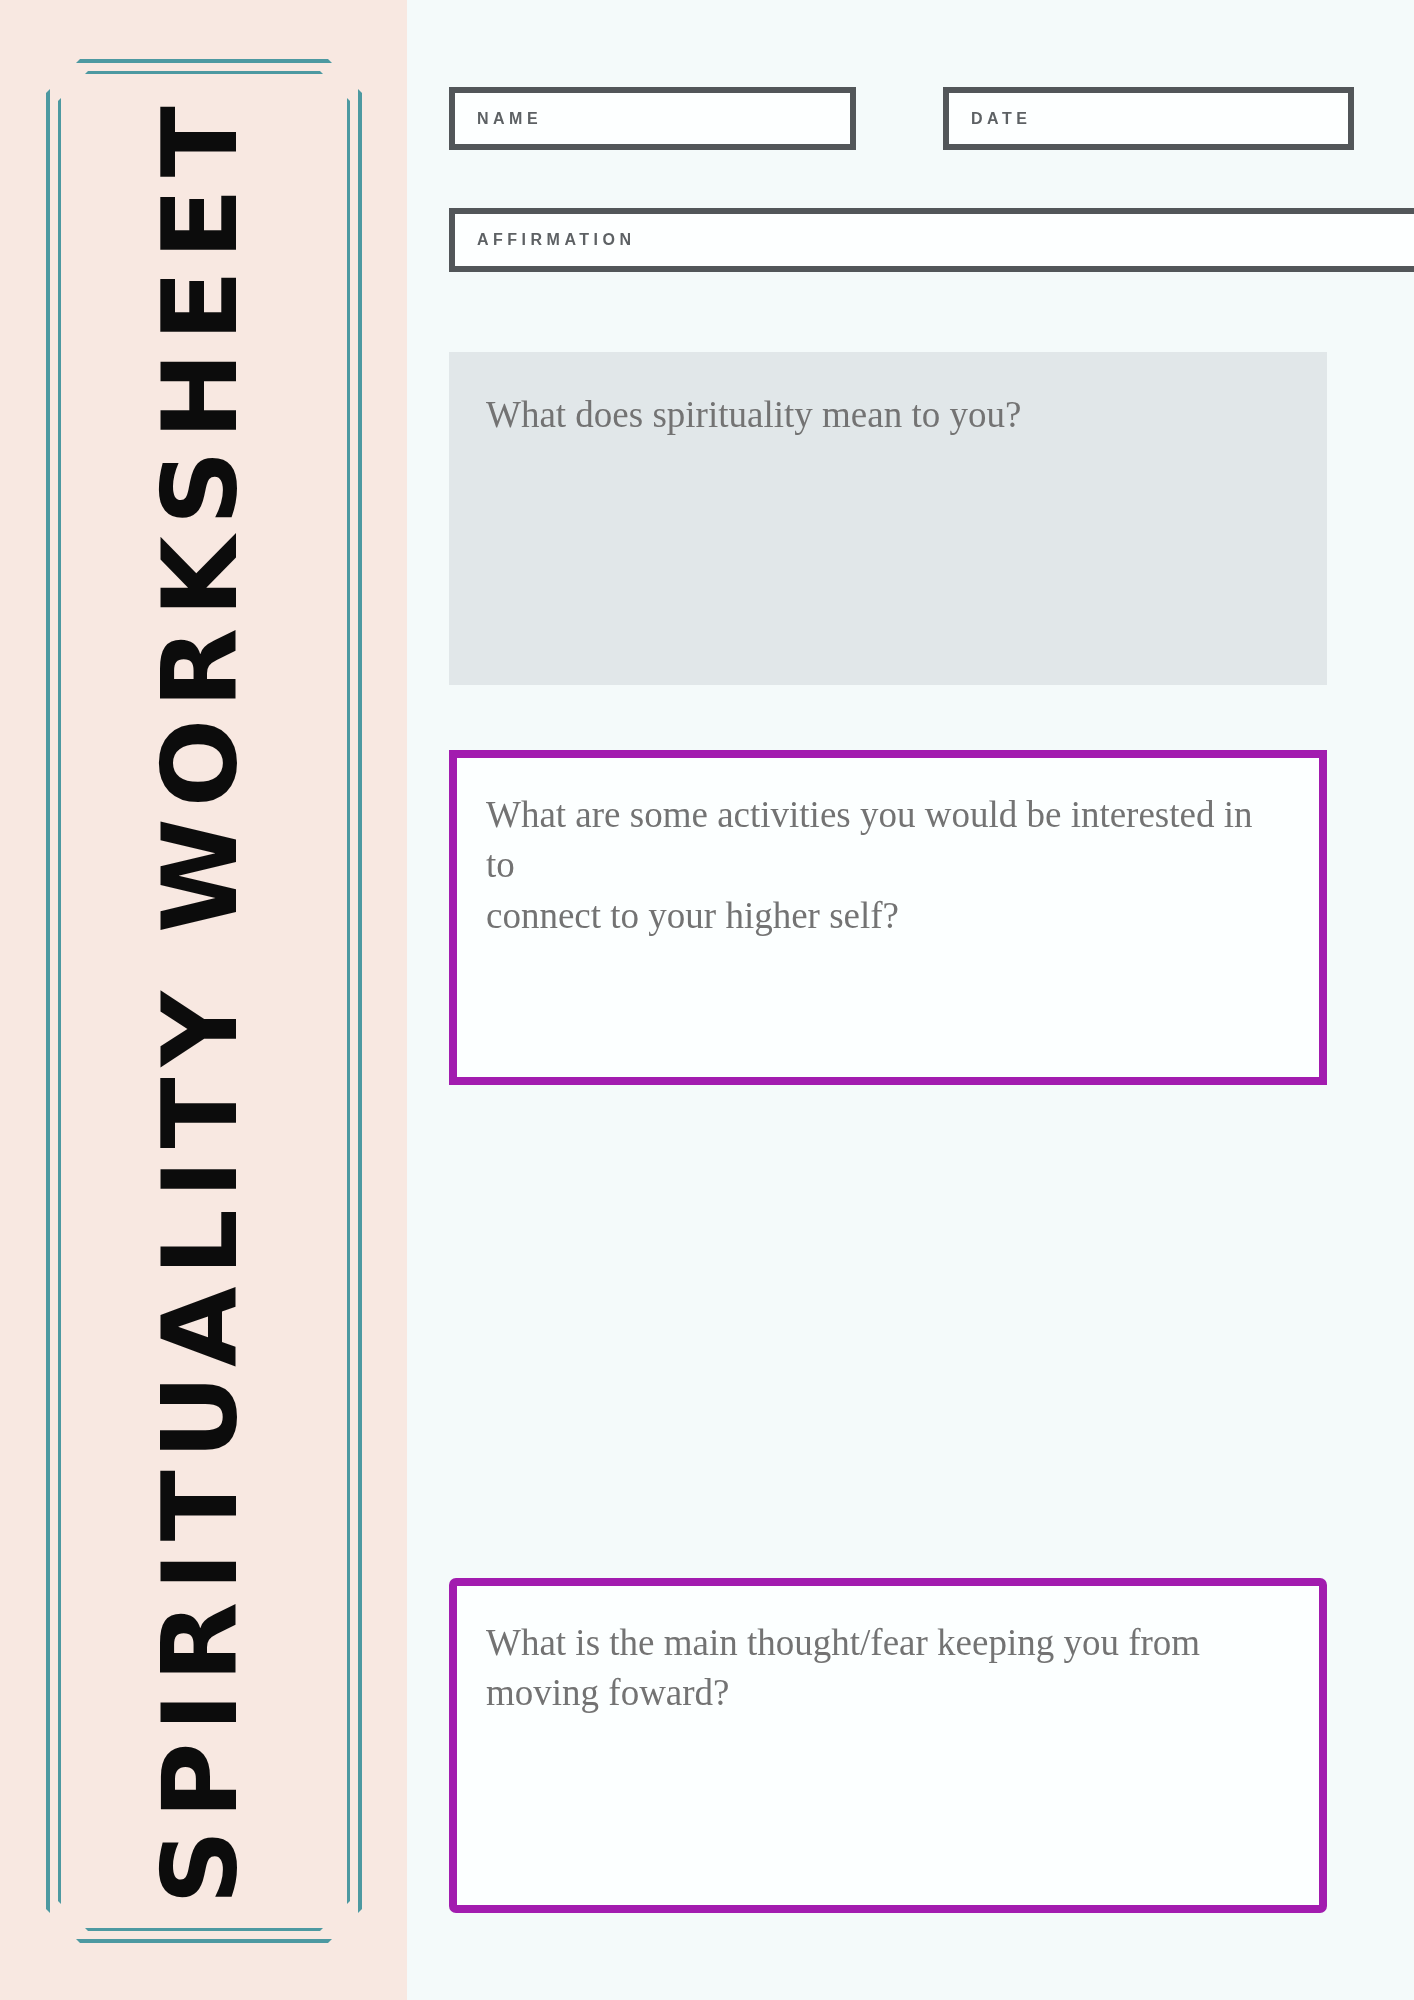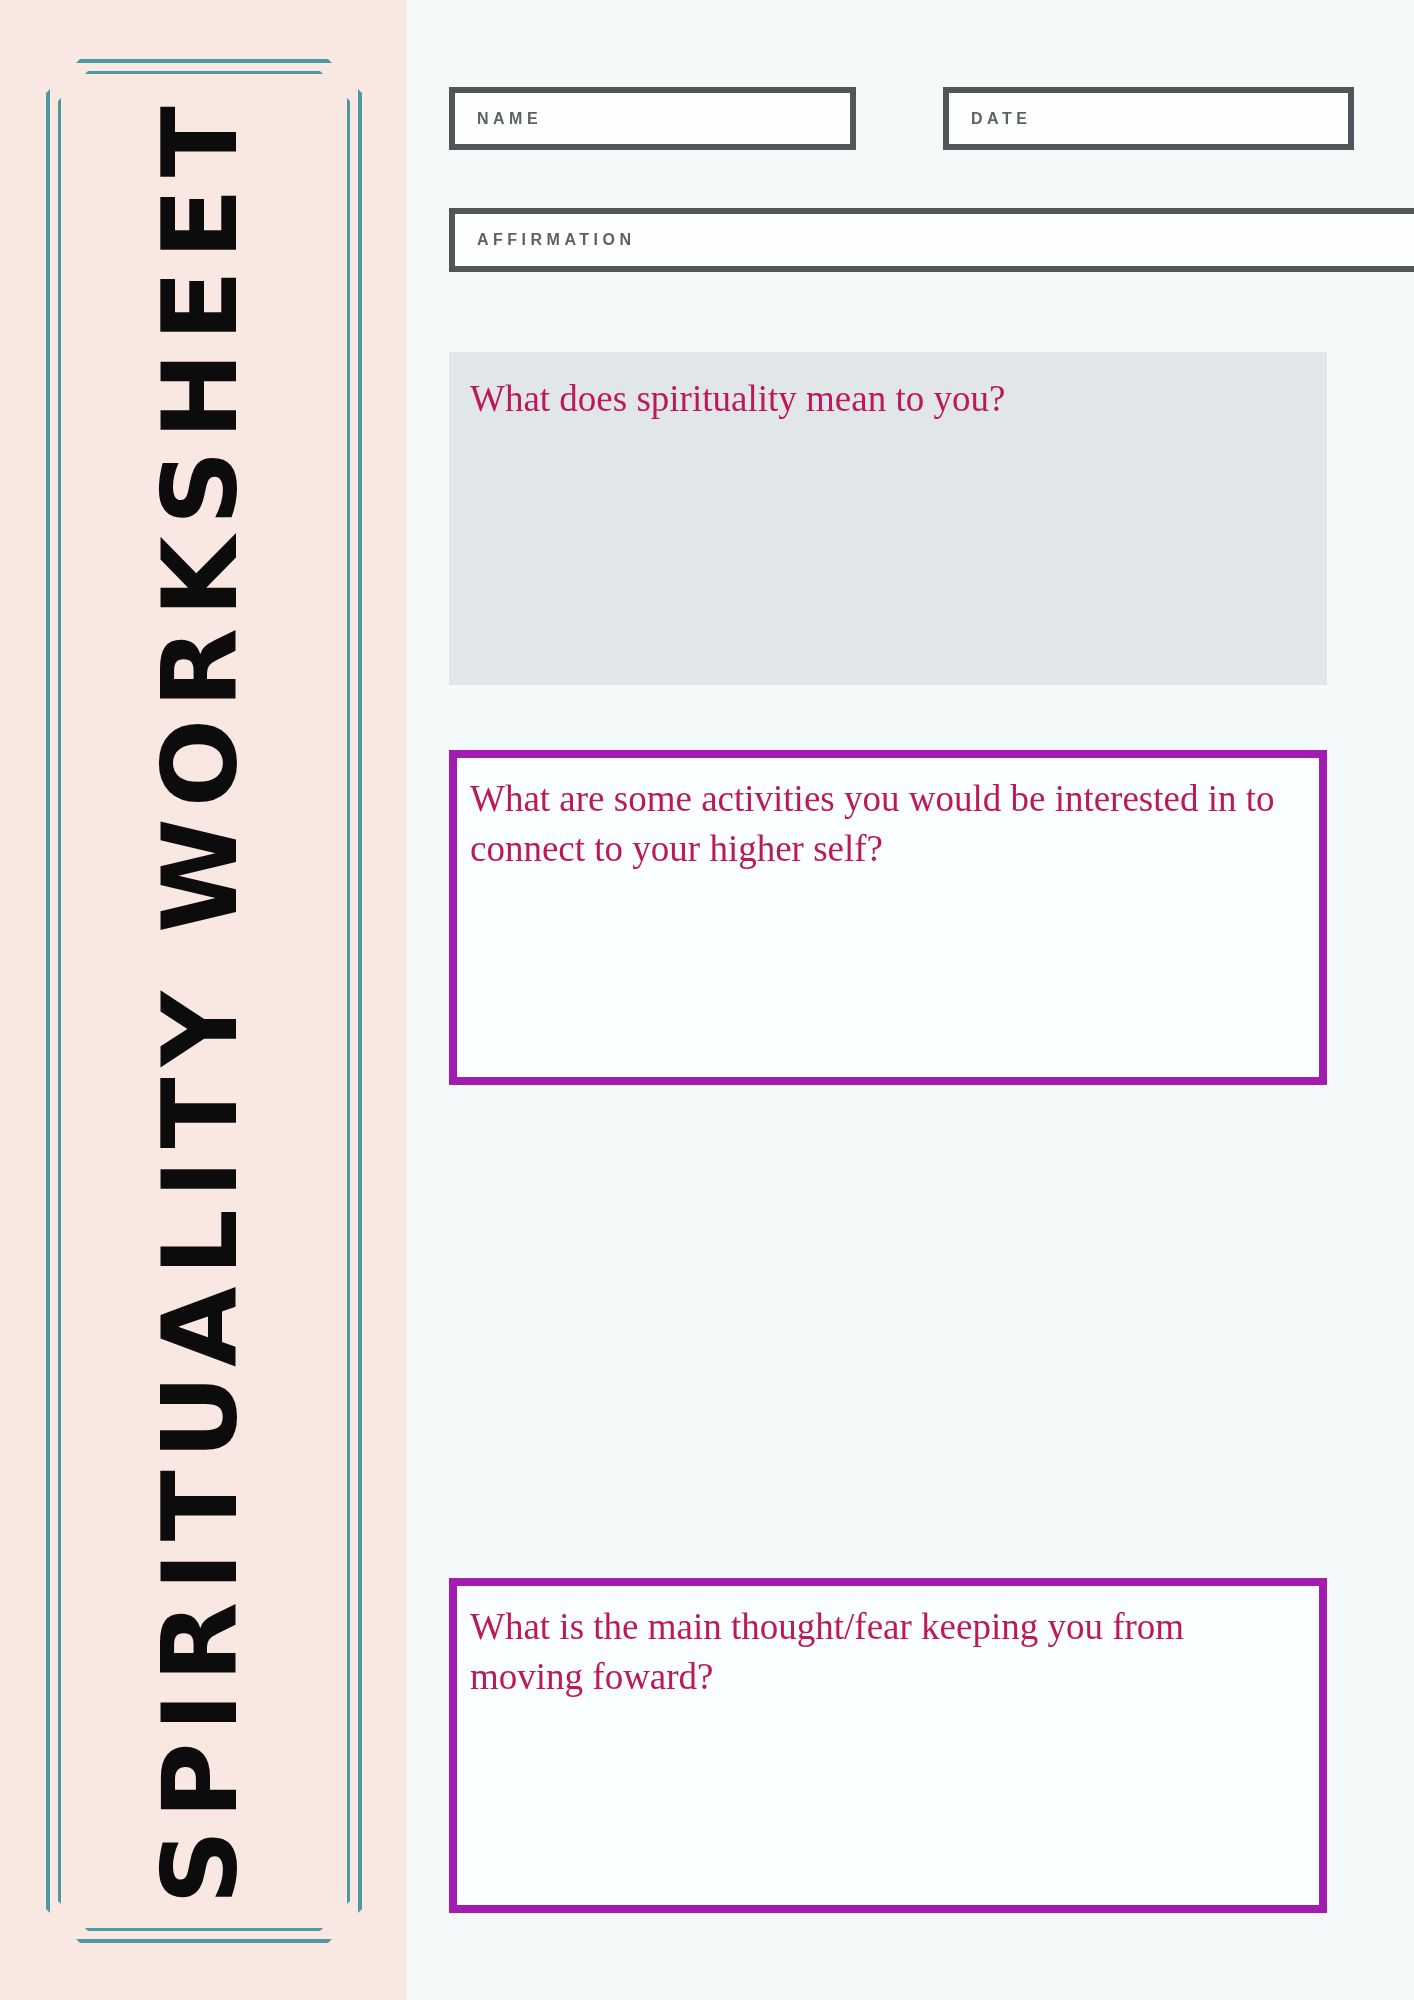--- a/index.html
+++ b/index.html
@@ -35,29 +35,29 @@
   }
   .field-label{
     font-weight:bold;font-size:16px;letter-spacing:4.5px;color:#5d6164;line-height:1;
   }
   .field-name{left:42px;top:87px;width:407px;height:63px;}
   .field-date{left:536px;top:87px;width:411px;height:63px;}
   .field-affirmation{left:42px;top:208px;width:1046px;height:64px;}
 
   .qbox{position:absolute;box-sizing:border-box;left:42px;width:878px;}
   .qbox p{
-    margin:0;font-family:"Liberation Serif",serif;font-size:37px;line-height:1.36;
-    color:#be185d;white-space:pre-line;
+    margin:16px;font-family:"Liberation Serif",serif;font-size:37px;line-height:1.36;
+    color:#737373;white-space:pre-line;
   }
   .qbox-filled{background:#e1e7e9;padding:22px 24px 0 21px;}
   .qbox-outlined{background:#fcffff;border:8px solid #a21caf;padding:16px 24px 0 13px;}
   .q1{top:352px;height:333px;}
   .q2{top:750px;height:335px;}
   .q3{top:1168px;height:334px;}
-  .q4{top:1578px;height:335px;}
+  .q4{top:1578px;height:335px;border-radius:7px;}
 </style>
 </head>
 <body>
 
 <div class="page">
 
   <aside class="sidebar">
     <div class="frame frame-outer"></div>
     <div class="frame frame-inner"></div>
     <h1 class="vertical-title">SPIRITUALITY WORKSHEET</h1>

